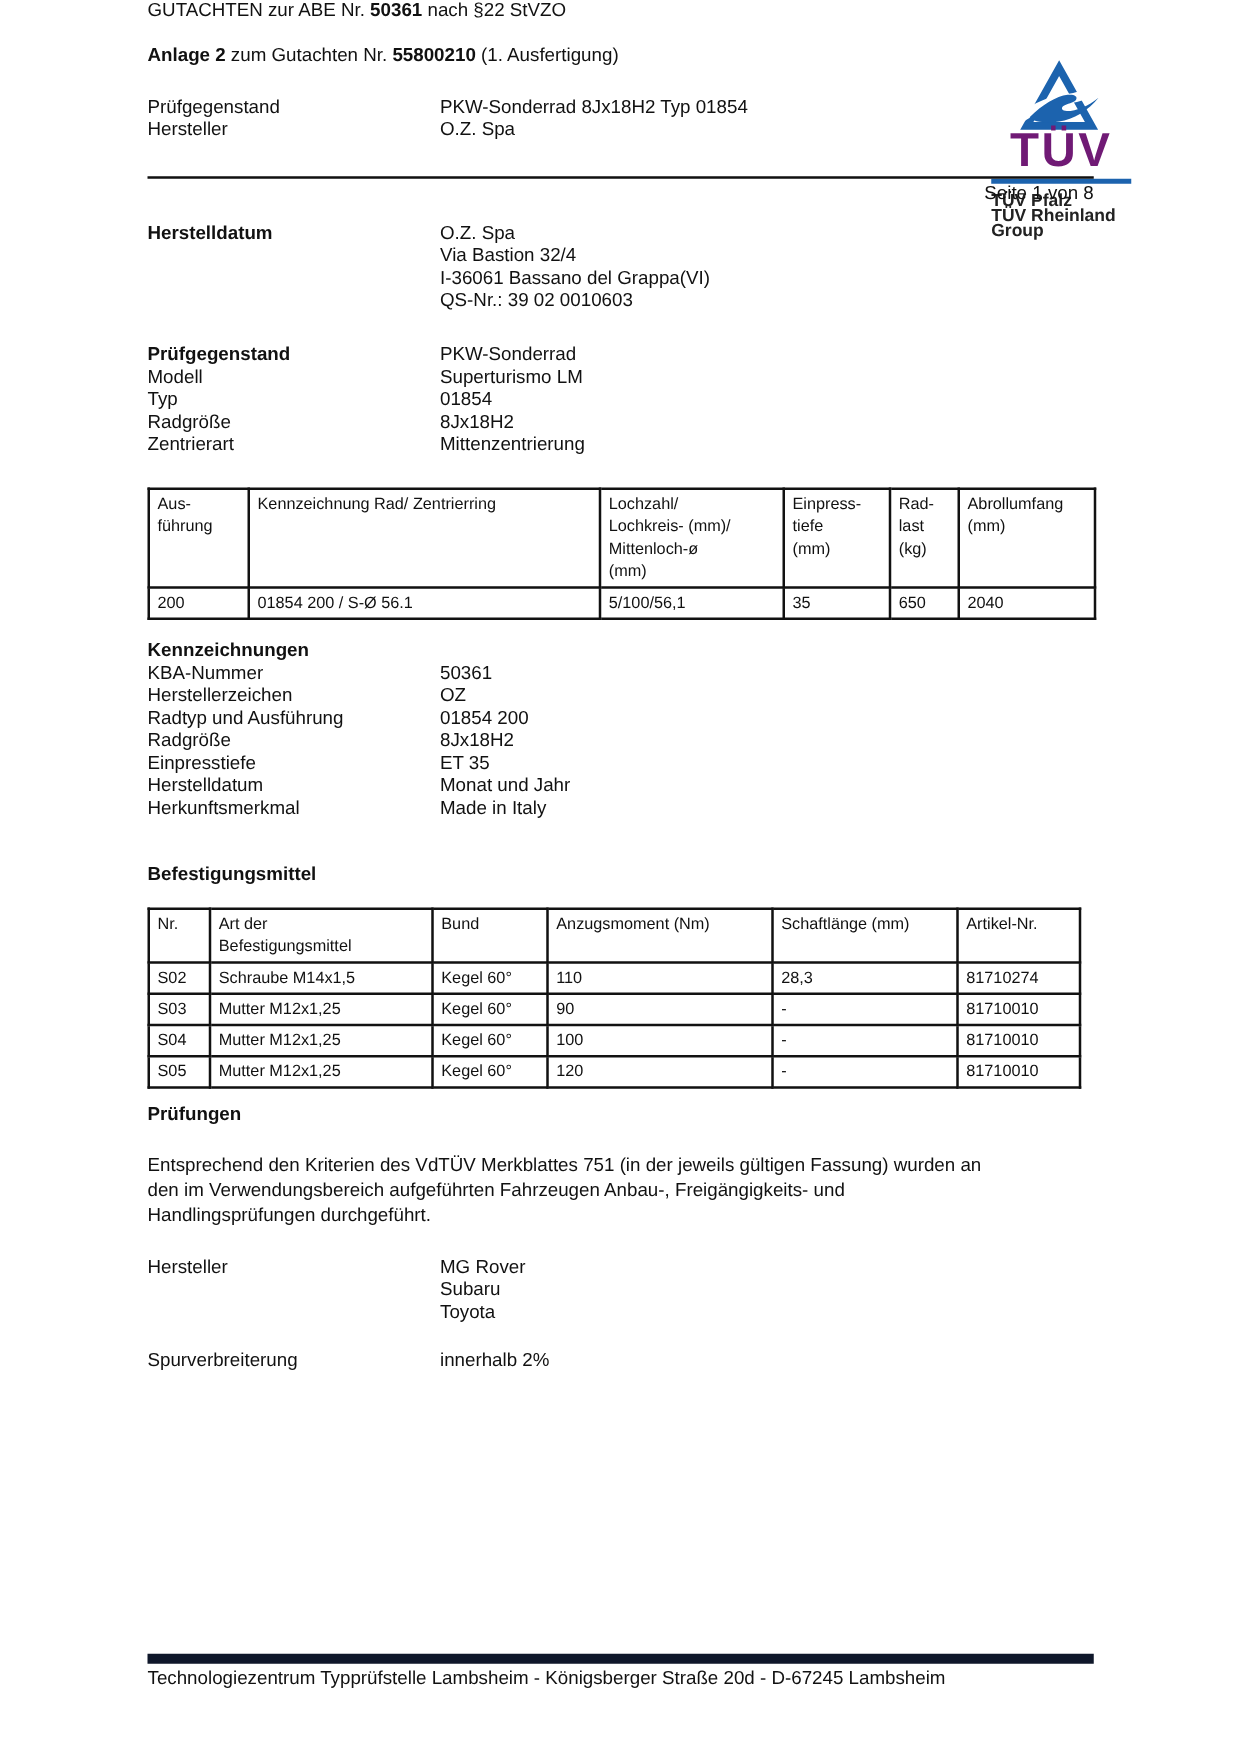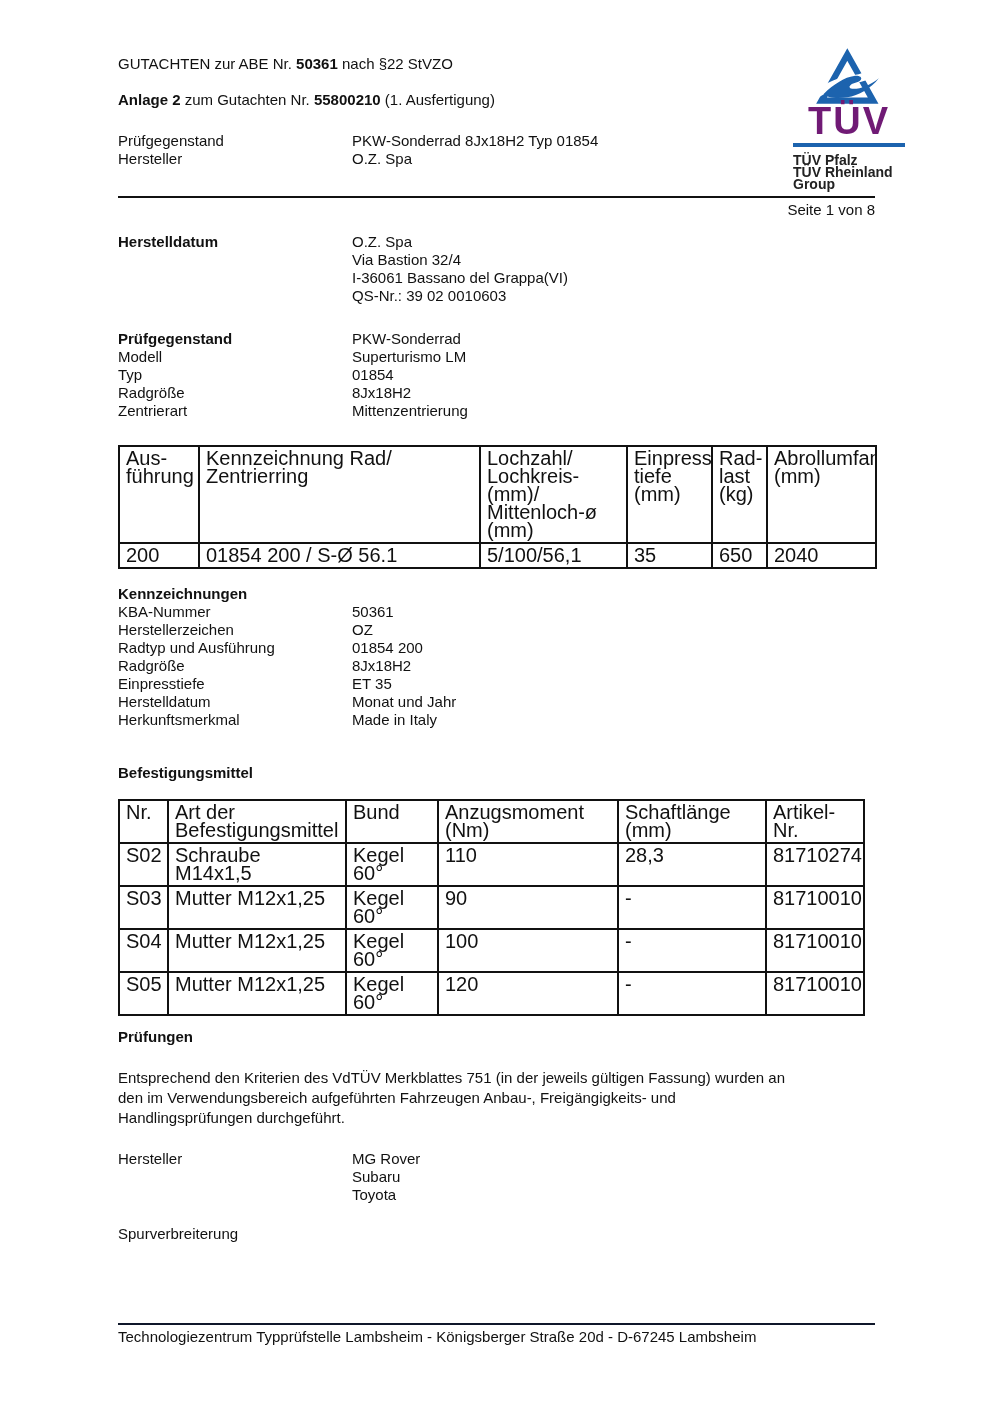--- a/index.html
+++ b/index.html
@@ -15,62 +15,62 @@
     line-height: 18px;
     overflow: hidden;
   }
   .content {
     position: absolute;
     left: 118px;
     top: 0;
     width: 757px;
   }
   .bold { font-weight: bold; }
-  .line1 { margin-top: 55px; }
+  .line1 { }
   .line2 { margin-top: 18px; }
   .head-info { margin-top: 23px; }
   .row { display: flex; }
   .row .label { width: 234px; flex: 0 0 234px; }
   .rule {
     margin-top: 28px;
     border: 0;
     border-top: 2px solid #111;
     height: 0;
   }
   .page-num { text-align: right; margin-top: 3px; }
   .sec-auftraggeber { margin-top: 14px; }
   .sec-pruefgegenstand { margin-top: 25px; }
   table {
     border-collapse: collapse;
     table-layout: fixed;
-    font-size: 20px;
+    font-size: 13px;
     line-height: 18px;
   }
   td {
     border: 2px solid #111;
     vertical-align: top;
     padding: 2px 6px 3px 6px;
     white-space: pre-line;
     overflow: hidden;
   }
   .tbl-ausfuehrung { margin-top: 25px; width: 757px; }
   .sec-kennzeichnungen { margin-top: 16px; }
   .sec-befestigung { margin-top: 35px; }
   .tbl-befestigung { margin-top: 17px; width: 745px; }
   .sec-pruefungen { margin-top: 12px; }
   .paragraph { margin-top: 22px; line-height: 20px; white-space: pre-line; }
   .sec-verwendung { margin-top: 22px; }
   .verwendung-rows { margin-top: 20px; }
-  .spur-row { margin-top: 21px; flex-direction: column; }
+  .spur-row { margin-top: 21px; }
   .footer {
     position: absolute;
     left: 118px;
     width: 757px;
     top: 1323px;
-    border-top: 2px solid #0f172a;
+    border-top: 8px solid #0f172a;
     padding-top: 3px;
   }
   
   .logo {
     position: absolute;
     top: 50px;
     right: 87px;
     width: 112px;
     text-align: center;
   }

